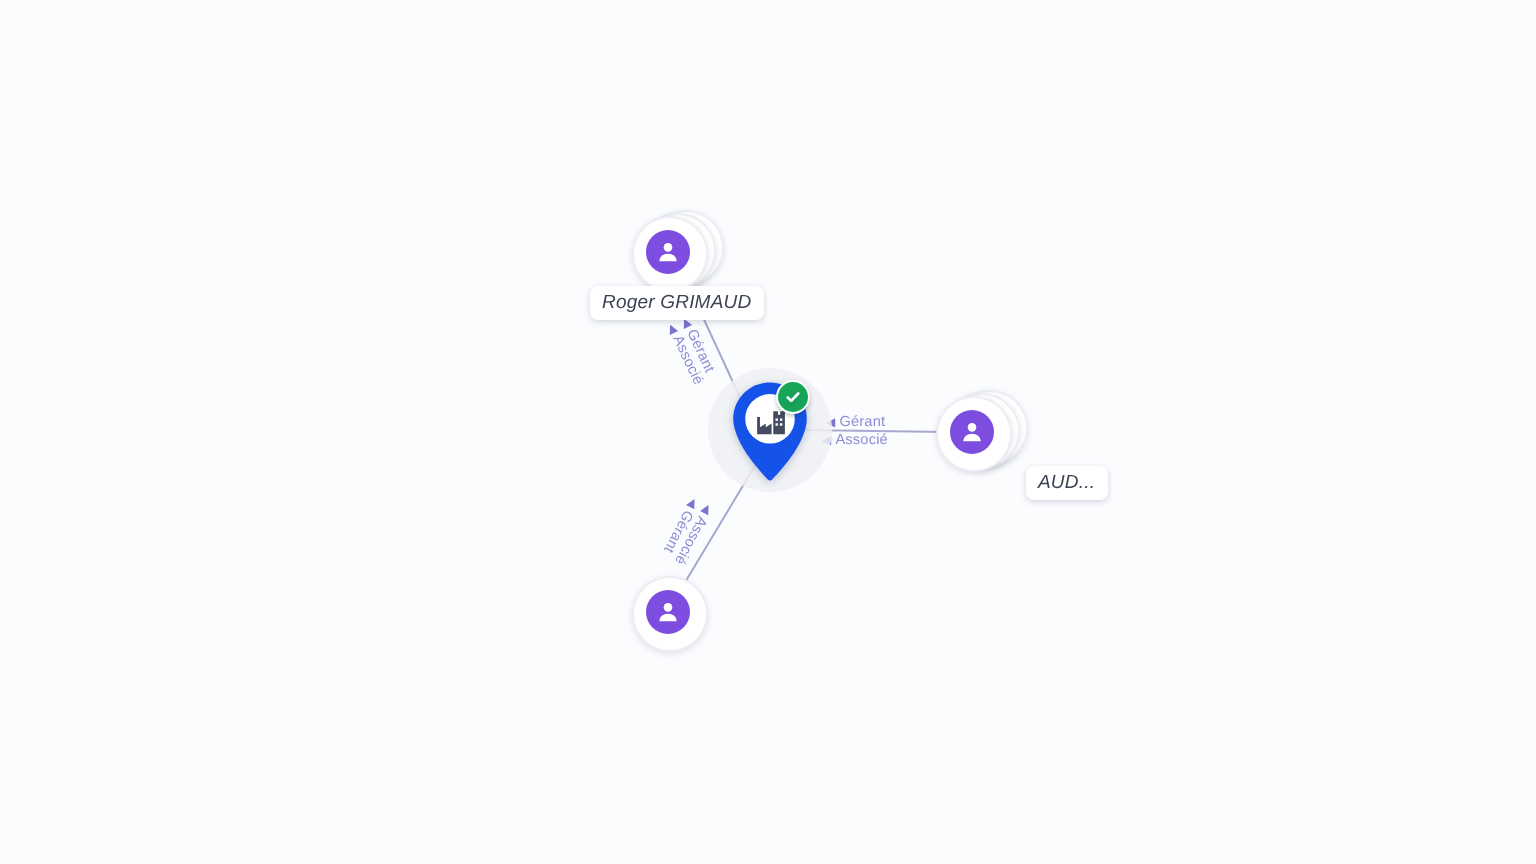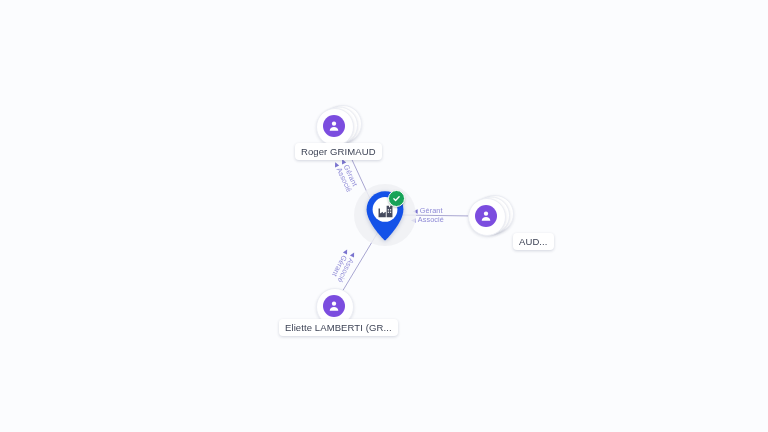--- a/index.html
+++ b/index.html
@@ -31,20 +31,21 @@
   }
   .avatar-circ svg{width:14px;height:14px;display:block;}
 
   
   .chip{
     position:absolute;white-space:nowrap;
     background:#ffffff;color:#3d4355;
     font-size:9.5px;letter-spacing:.1px;
     padding:3px 6px;border-radius:4px;
     box-shadow:0 1px 3px rgba(30,40,80,.18);
+    font-style:italic;
   }
   .chip.clipped{overflow:hidden;}
 
   
   .halo{
     position:absolute;width:62px;height:62px;border-radius:50%;
     background:#eff0f3;opacity:.85;
   }
   .pin{position:absolute;width:44px;height:54px;}
   .pin svg{width:44px;height:54px;display:block;
@@ -149,21 +150,20 @@
     <div class="avatar-stack">
       <div class="sheet s1"></div>
       <div class="avatar-circ">
         <svg viewBox="0 0 24 24" fill="#ffffff" xmlns="http://www.w3.org/2000/svg">
           <circle cx="12" cy="8" r="3.7"></circle>
           <path d="M4.6 20c0-4.1 3.3-6.5 7.4-6.5s7.4 2.4 7.4 6.5z"></path>
         </svg>
       </div>
     </div>
   </div>
-  <div class="chip" style="left:279px;top:319px;">Eliette LAMBERTI (GR...</div>
 
   <div class="halo" style="left:354px;top:184px;"></div>
 
   <div class="node" style="left:363px;top:189px;">
     <div class="pin">
       <svg viewBox="0 0 44 54" xmlns="http://www.w3.org/2000/svg">
         <path d="M22 2.2c-10.2 0-18.4 8.1-18.4 18.1 0 12.9 15.3 28.4 17.3 30.4a1.6 1.6 0 0 0 2.2 0c2-2 17.3-17.5 17.3-30.4C40.4 10.3 32.2 2.2 22 2.2z" fill="#1452e8"></path>
         <circle cx="22" cy="20.4" r="12.4" fill="#ffffff"></circle>
       </svg>
       <div class="glyph">

